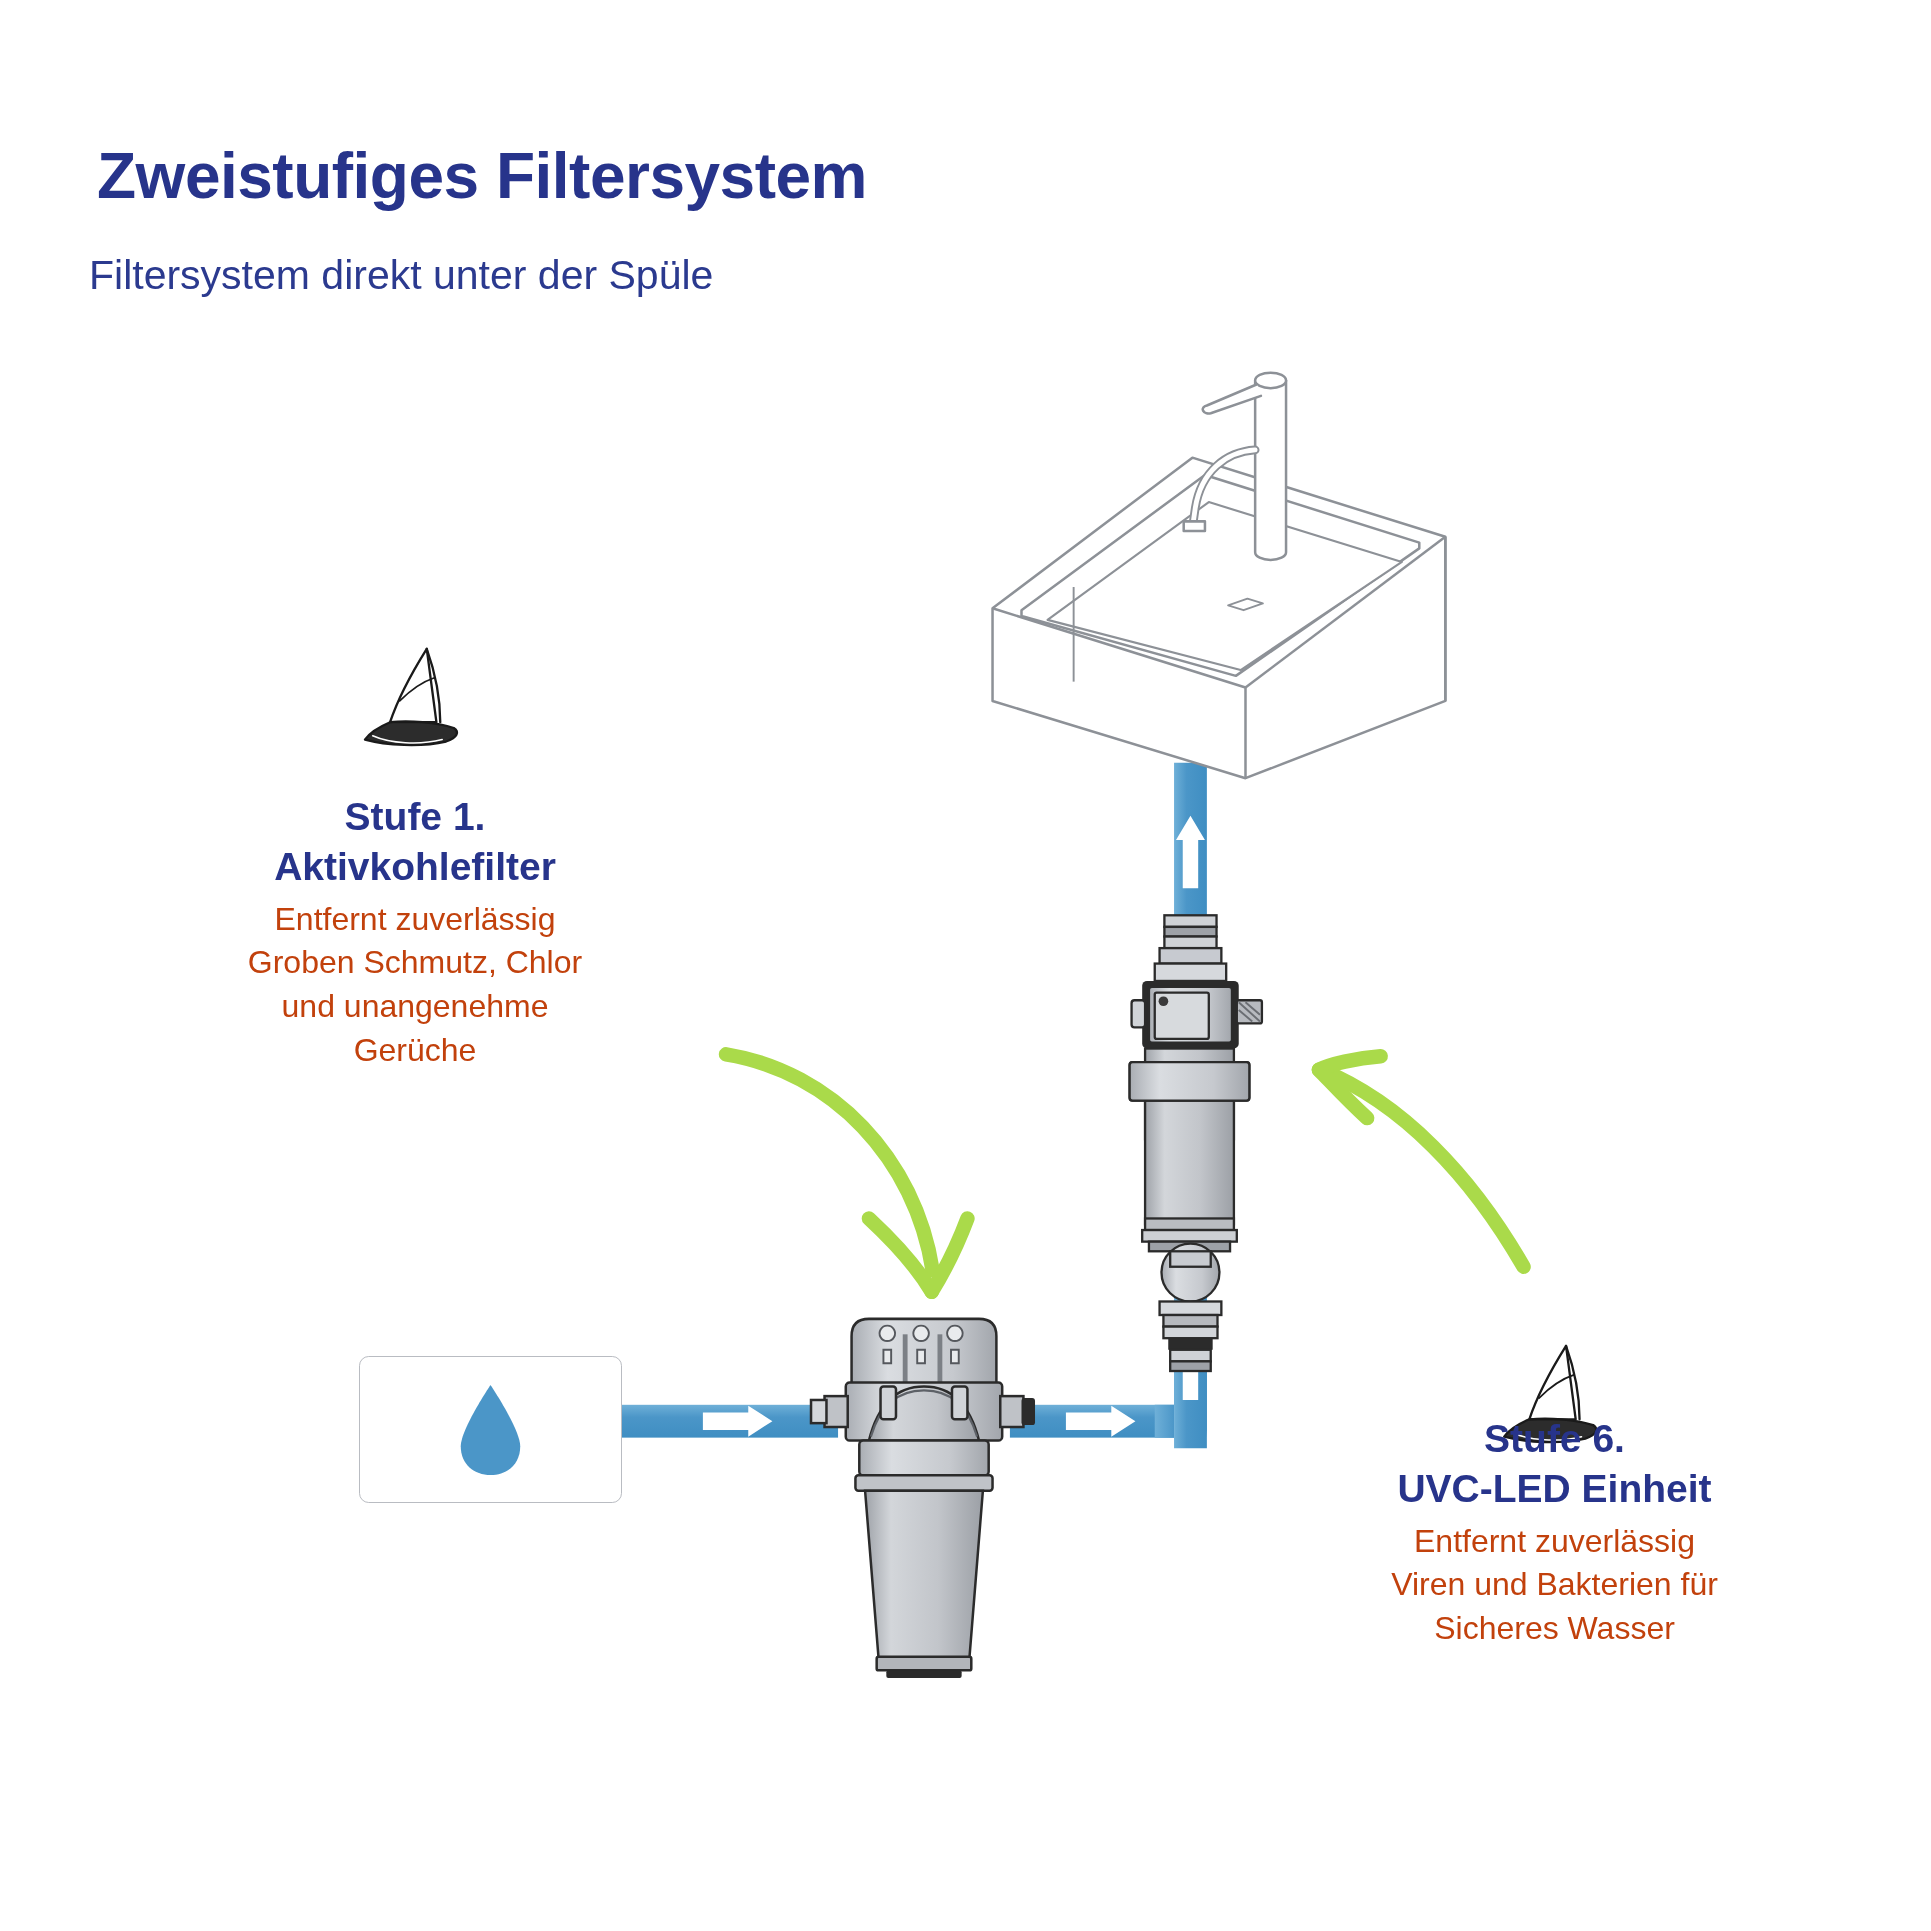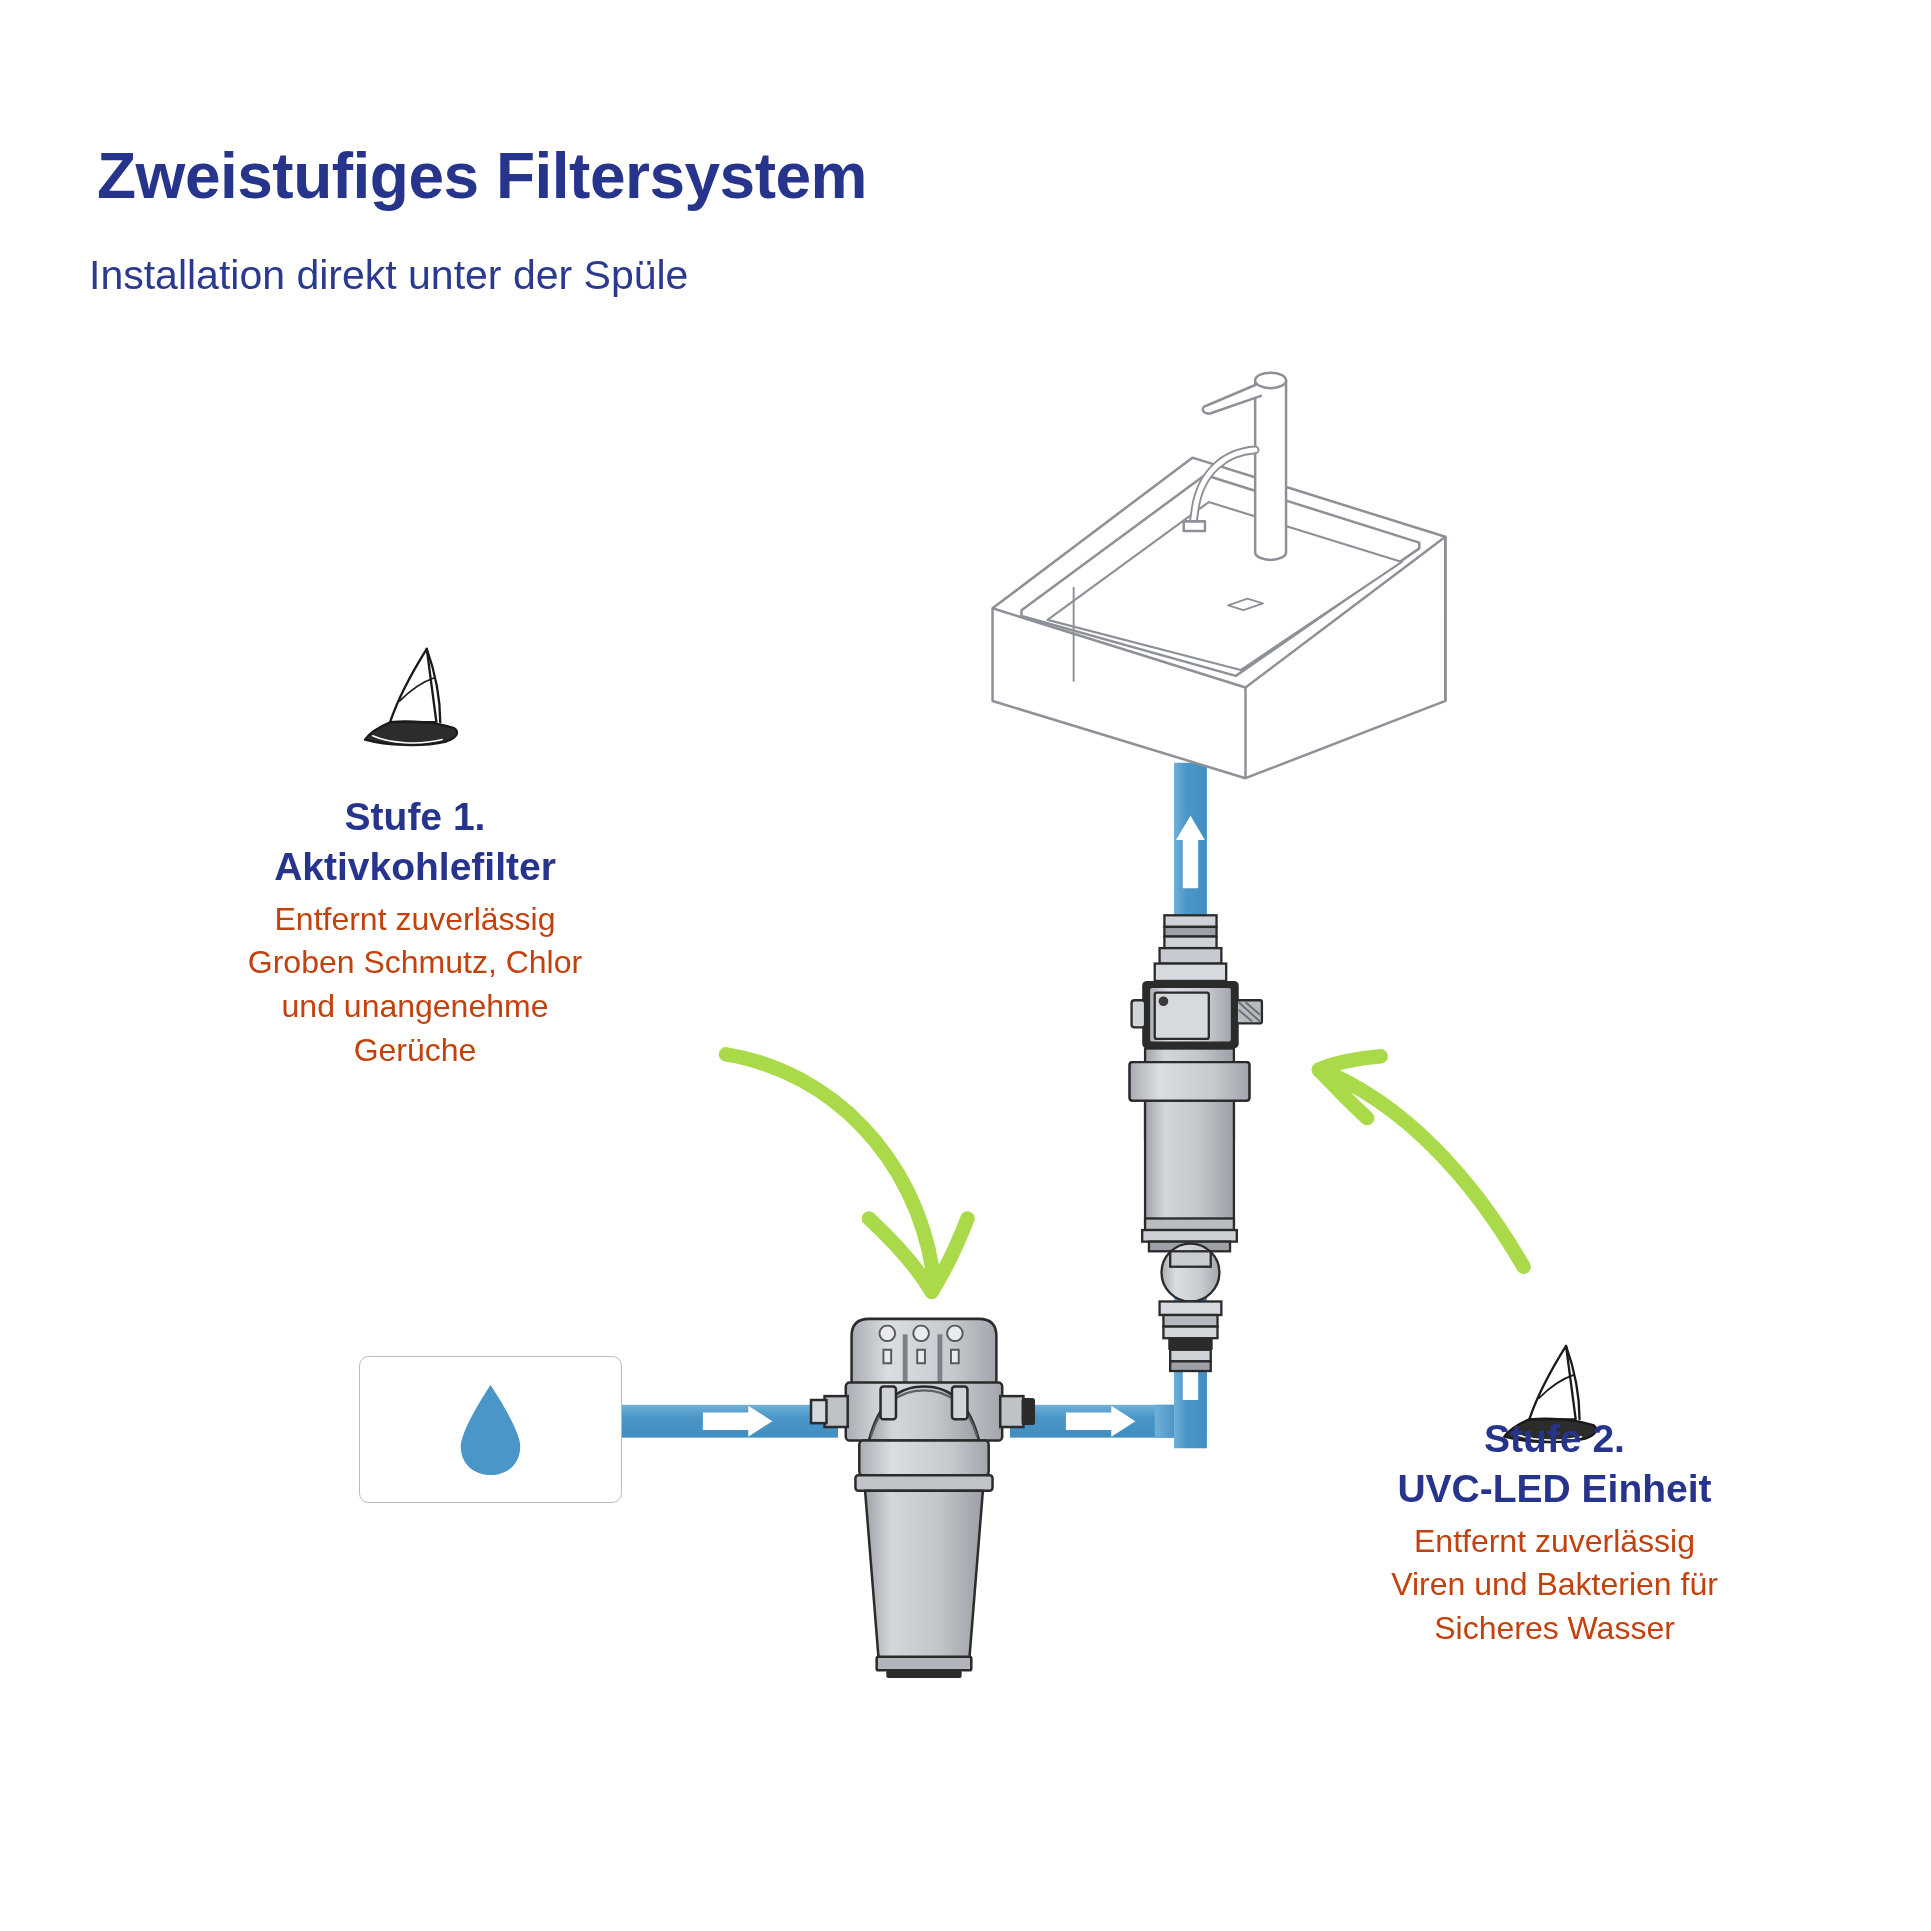--- a/index.html
+++ b/index.html
@@ -103,21 +103,21 @@
     pointer-events: none;
   }
 </style>
 </head>
 <body>
 
 <div id="canvas">
 
   <div class="header">
     <h1 class="title">Zweistufiges Filtersystem</h1>
-    <p class="subtitle">Installation direkt unter der Spüle</p>
+    <p class="subtitle">Filtersystem direkt unter der Spüle</p>
   </div>
 
   <svg class="layer" viewBox="0 0 2000 2000" xmlns="http://www.w3.org/2000/svg">
     <defs>
       <linearGradient id="pipeGradH" x1="0" y1="0" x2="0" y2="1">
         <stop offset="0%" stop-color="#6fb0d8"></stop>
         <stop offset="38%" stop-color="#4b96c8"></stop>
         <stop offset="100%" stop-color="#3f8ec2"></stop>
       </linearGradient>
       <linearGradient id="pipeGradV" x1="0" y1="0" x2="1" y2="0">
@@ -311,21 +311,21 @@
   <div class="stage-block left">
     <h2 class="stage-heading">Stufe 1.
 Aktivkohlefilter</h2>
     <p class="stage-body">Entfernt zuverlässig
 Groben Schmutz, Chlor
 und unangenehme
 Gerüche</p>
   </div>
 
   <div class="stage-block right">
-    <h2 class="stage-heading">Stufe 2.
+    <h2 class="stage-heading">Stufe 6.
 UVC-LED Einheit</h2>
     <p class="stage-body">Entfernt zuverlässig
 Viren und Bakterien für
 Sicheres Wasser</p>
   </div>
 
 </div>
 
 
 </body></html>

